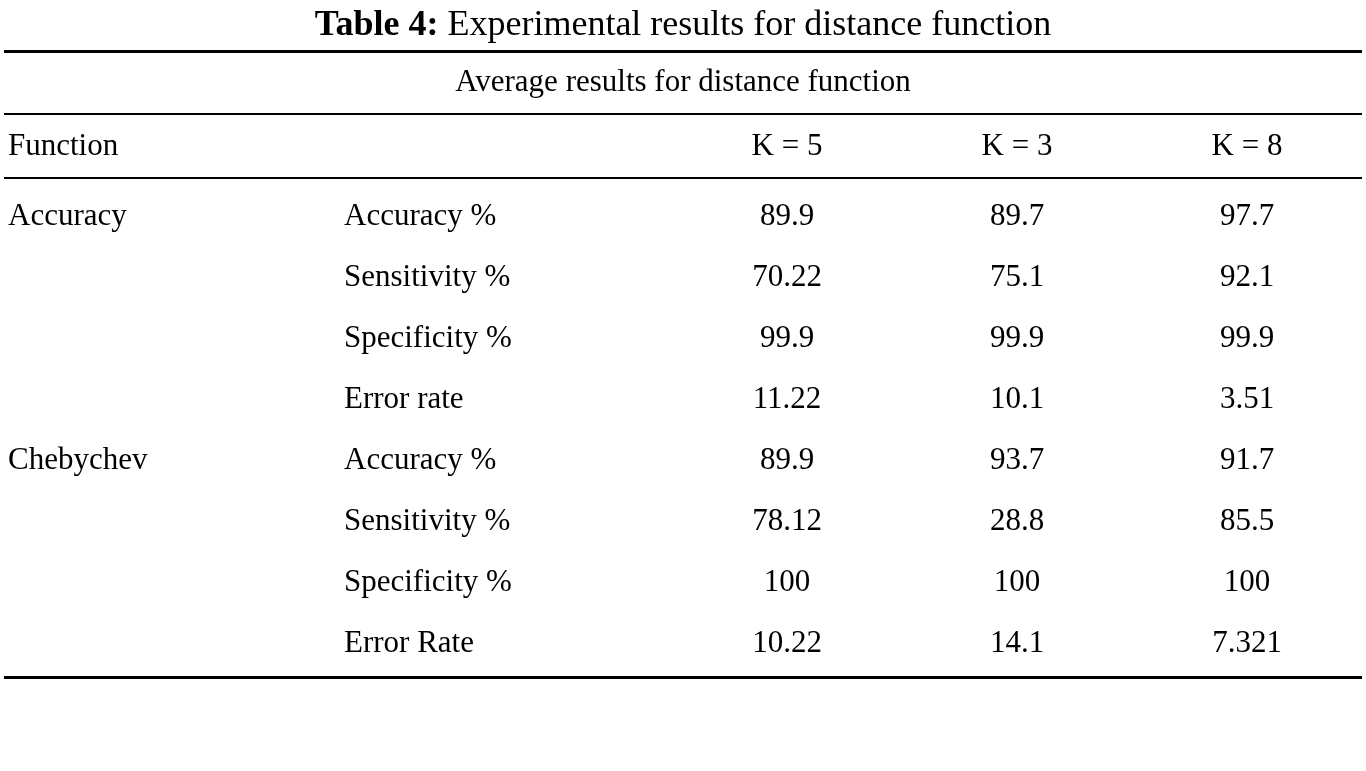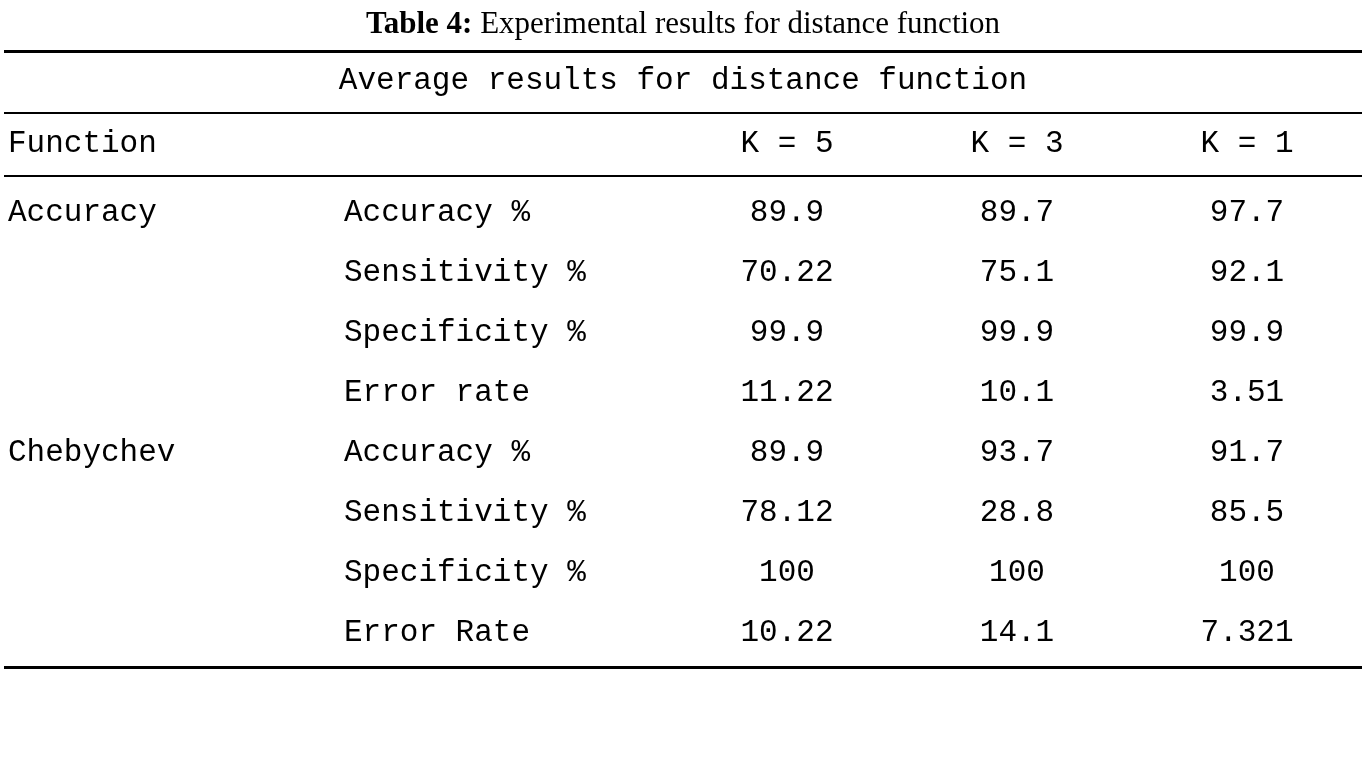--- a/index.html
+++ b/index.html
@@ -16,21 +16,21 @@
   }
   .page {
     width: 1366px;
     height: 771px;
     box-sizing: border-box;
     padding: 0 4px;
     position: relative;
   }
   .caption {
     text-align: center;
-    font-size: 31px;
+    font-size: 36px;
     line-height: 42px;
     padding-top: 2px;
     padding-bottom: 6px;
     white-space: nowrap;
   }
   .caption .caption-label {
     font-weight: bold;
   }
   .caption .caption-text {
     font-weight: normal;
@@ -38,21 +38,20 @@
   table.tbl {
     width: 1358px;
     border-collapse: collapse;
     table-layout: fixed;
     font-size: 31px;
   }
   table.tbl td, table.tbl th {
     padding: 0;
     font-weight: normal;
     vertical-align: baseline;
-    font-family: Liberation Mono, monospace;
   }
   .rule-top td {
     border-top: 3px solid #000;
   }
   .rule-mid td {
     border-top: 2px solid #000;
   }
   .spanhead {
     text-align: center;
     padding: 10px 0 14px 0 !important;
@@ -102,21 +101,21 @@
 
     <thead>
       <tr class="rule-top">
         <td class="spanhead" colspan="5">Average results for distance function</td>
       </tr>
       <tr class="rule-mid colhead">
         <td class="c-func">Function</td>
         <td class="c-metric"></td>
         <td class="c-k">K = 5</td>
         <td class="c-k">K = 3</td>
-        <td class="c-k">K = 1</td>
+        <td class="c-k">K = 8</td>
       </tr>
     </thead>
 
     <tbody class="body">
       <tr class="rule-mid">
         <td class="c-func">Accuracy</td>
         <td class="c-metric">Accuracy %</td>
         <td class="c-k">89.9</td>
         <td class="c-k">89.7</td>
         <td class="c-k">97.7</td>

